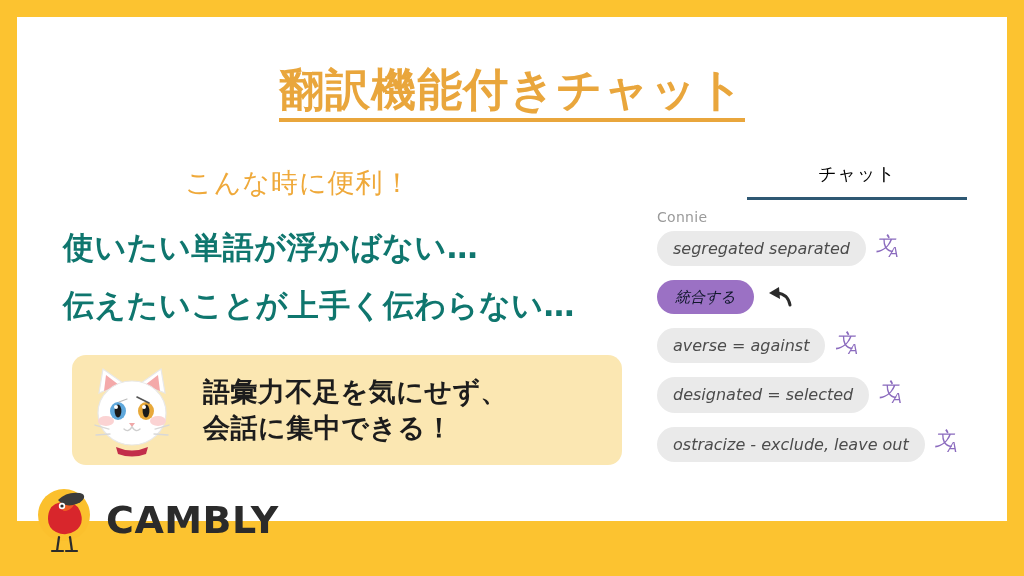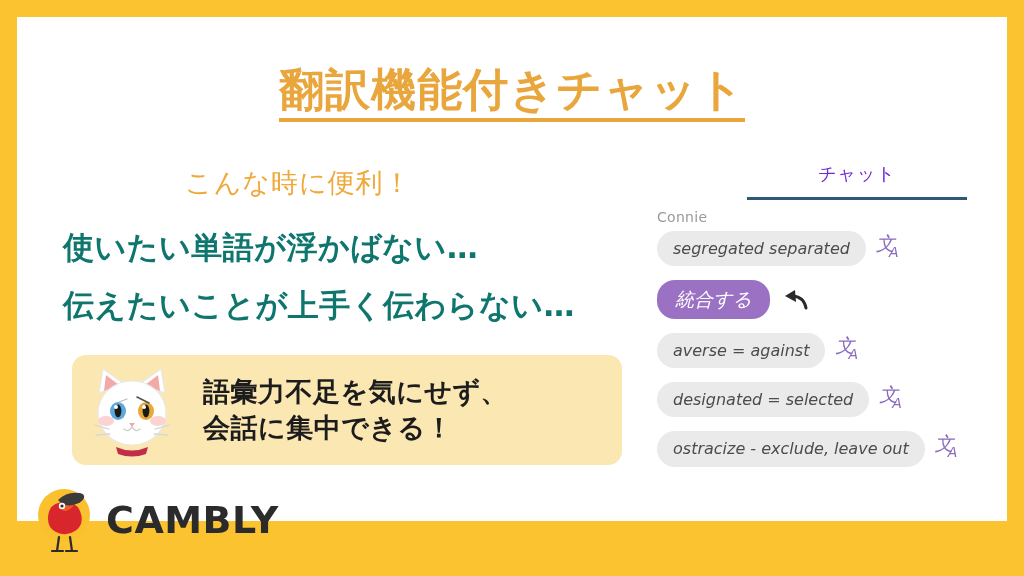--- a/index.html
+++ b/index.html
@@ -129,21 +129,21 @@
   }
   #chat-tab {
     position: absolute;
     left: 110px;
     top: 15px;
     width: 220px;
     text-align: center;
   }
   #chat-tab-label {
     font-size: 18px;
-    color: #6d28d9;
+    color: #000000;
     letter-spacing: 1px;
   }
   #chat-tab-underline {
     position: absolute;
     left: 110px;
     top: 50px;
     width: 220px;
     height: 3px;
     background: #2E5873;
   }
@@ -173,22 +173,22 @@
     font-size: 16px;
     line-height: 1.2;
     white-space: nowrap;
   }
   .bubble.incoming {
     background: #EAEAEA;
     color: #4C4C4C;
   }
   .bubble.translated {
     background: #9B71C4;
-    color: #ffffff;
-    font-size: 19px;
+    color: #0f172a;
+    font-size: 15px;
     padding: 8px 18px;
   }
   .trans-icon {
     margin-left: 10px;
     position: relative;
     width: 26px;
     height: 26px;
     flex: 0 0 auto;
     color: #8B6BBE;
   }

